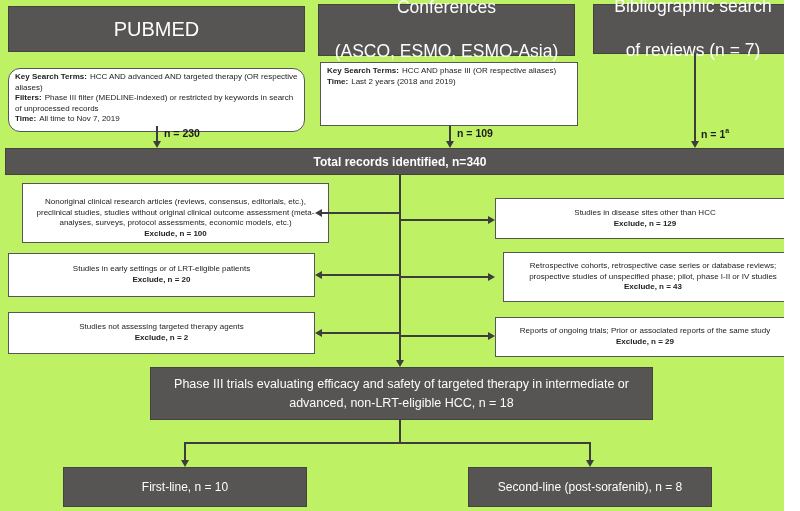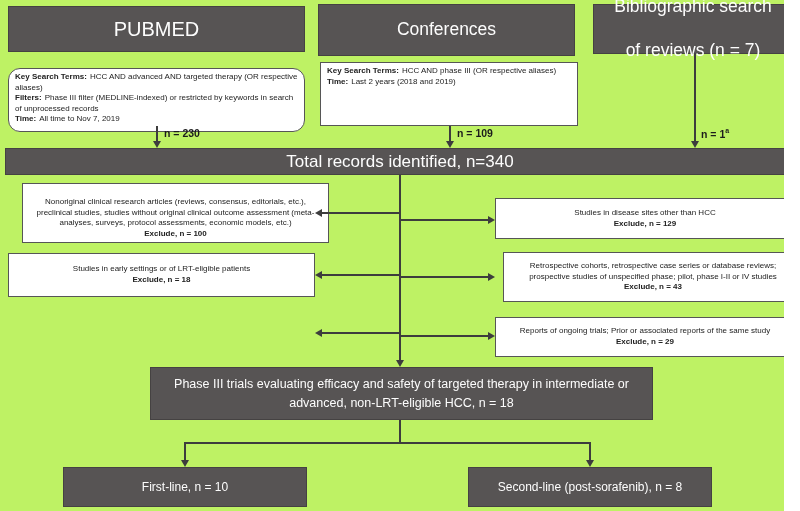--- a/index.html
+++ b/index.html
@@ -19,21 +19,21 @@
   .details { padding:3px 6px; font-size:8px; line-height:1.32; text-align:left; }
   .detail-line { margin:0; }
   .b { font-weight:bold; margin-right:3px; }
   .excl {
     display:flex; flex-direction:column; align-items:center; justify-content:center;
     text-align:center; font-size:8px; line-height:1.35; padding:2px 8px;
   }
   .excl .exclude { font-weight:bold; }
   .hdr1 { font-size:20px; }
   .hdr2 { font-size:17.5px; line-height:1.35;gap:20px; }
-  .totalbar { font-size:17px; }
+  .totalbar { font-size:12px;font-weight:bold; }
   .phase3 { font-size:12.5px; line-height:1.5; padding:4px 10px; }
   .outcome { font-size:12px; }
   .count {
     position:absolute; font-size:10.5px; font-weight:bold; color:#1c1c1c; white-space:nowrap;
   }
   .count sup { font-size:7px; }
   .vline, .hline { position:absolute; background:#3d3d3d; }
   .arrow-down {
     position:absolute; width:0; height:0;
     border-left:4.5px solid transparent; border-right:4.5px solid transparent;
@@ -54,20 +54,21 @@
 <body>
 
 <div class="canvas">
 
   <div class="abs box-dark hdr1" style="left:8px; top:6px; width:297px; height:46px;">
     <div>PUBMED</div>
   </div>
 
   <div class="abs box-dark hdr2" style="left:318px; top:4px; width:257px; height:52px;">
     <div>Conferences</div>
+    <div>(ASCO, ESMO, ESMO-Asia)</div>
   </div>
 
   <div class="abs box-dark hdr2" style="left:593px; top:4px; width:200px; height:50px;">
     <div>Bibliographic search</div>
     <div>of reviews (n = 7)</div>
   </div>
 
   <div class="abs box-light details" style="left:8px; top:68px; width:297px; height:64px;border-radius:12px;">
     <div class="detail-line"><span class="b">Key Search Terms:</span><span>HCC AND advanced AND targeted therapy (OR respective aliases)</span></div>
     <div class="detail-line"><span class="b">Filters:</span><span>Phase III filter (MEDLINE-indexed) or restricted by keywords in search of unprocessed records</span></div>
@@ -97,21 +98,25 @@
 
   <div class="vline" style="left:399px; top:175px; width:2px; height:185px;"></div>
   <div class="arrow-down" style="left:395.5px; top:360px;"></div>
 
   <div class="abs box-light excl" style="left:22px; top:183px; width:307px; height:60px;justify-content:flex-end;">
     <div class="desc">Nonoriginal clinical research articles (reviews, consensus, editorials, etc.), preclinical studies, studies without original clinical outcome assessment (meta-analyses, surveys, protocol assessments, economic models, etc.)</div>
     <div class="exclude">Exclude, n = 100</div>
   </div>
   <div class="abs box-light excl" style="left:8px; top:253px; width:307px; height:44px;">
     <div class="desc">Studies in early settings or of LRT-eligible patients</div>
-    <div class="exclude">Exclude, n = 18</div>
+    <div class="exclude">Exclude, n = 20</div>
+  </div>
+  <div class="abs box-light excl" style="left:8px; top:312px; width:307px; height:42px;">
+    <div class="desc">Studies not assessing targeted therapy agents</div>
+    <div class="exclude">Exclude, n = 2</div>
   </div>
 
   <div class="abs box-light excl" style="left:495px; top:198px; width:300px; height:41px;">
     <div class="desc">Studies in disease sites other than HCC</div>
     <div class="exclude">Exclude, n = 129</div>
   </div>
   <div class="abs box-light excl" style="left:495px; top:252px; width:300px; height:50px;margin-left:8px;">
     <div class="desc">Retrospective cohorts, retrospective case series or database reviews; prospective studies of unspecified phase; pilot, phase I-II or IV studies</div>
     <div class="exclude">Exclude, n = 43</div>
   </div>

